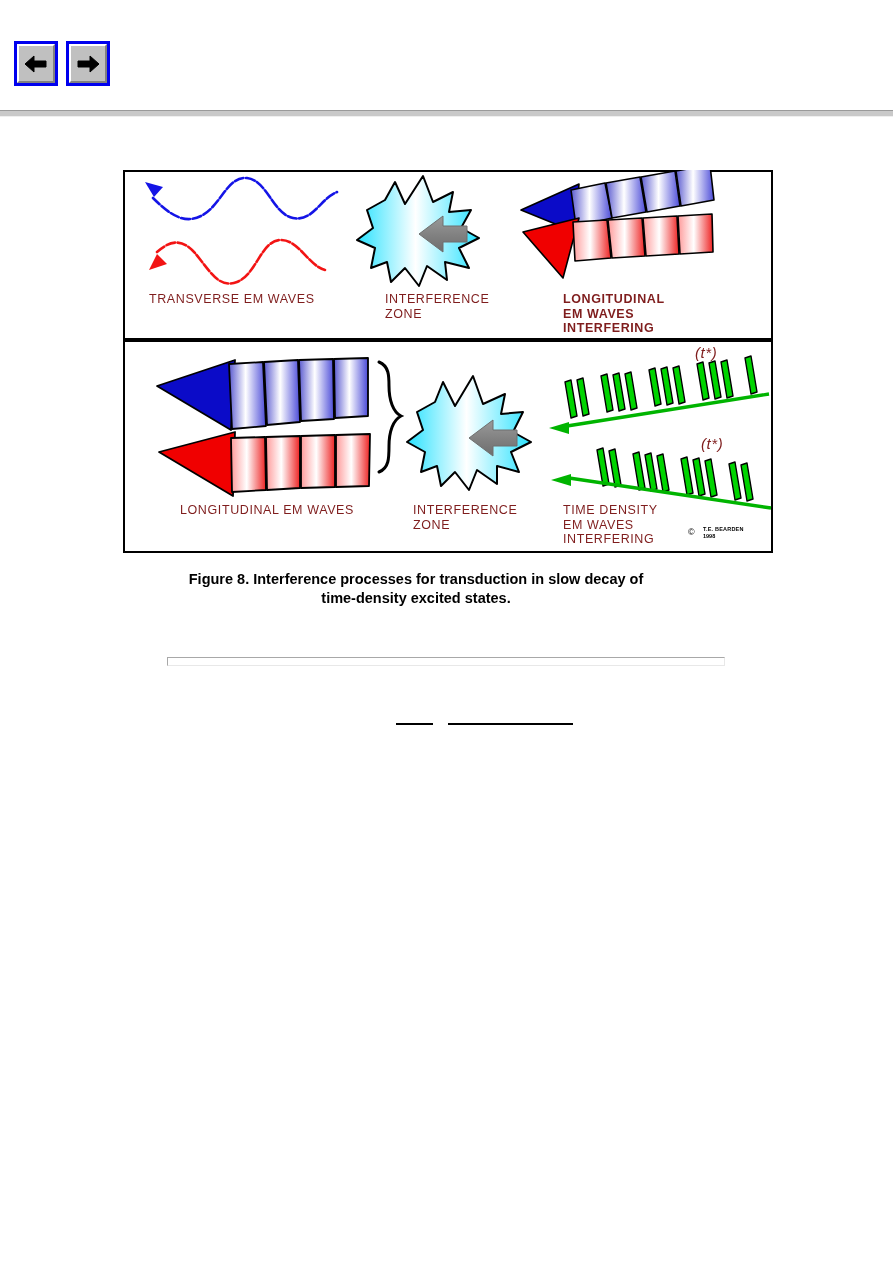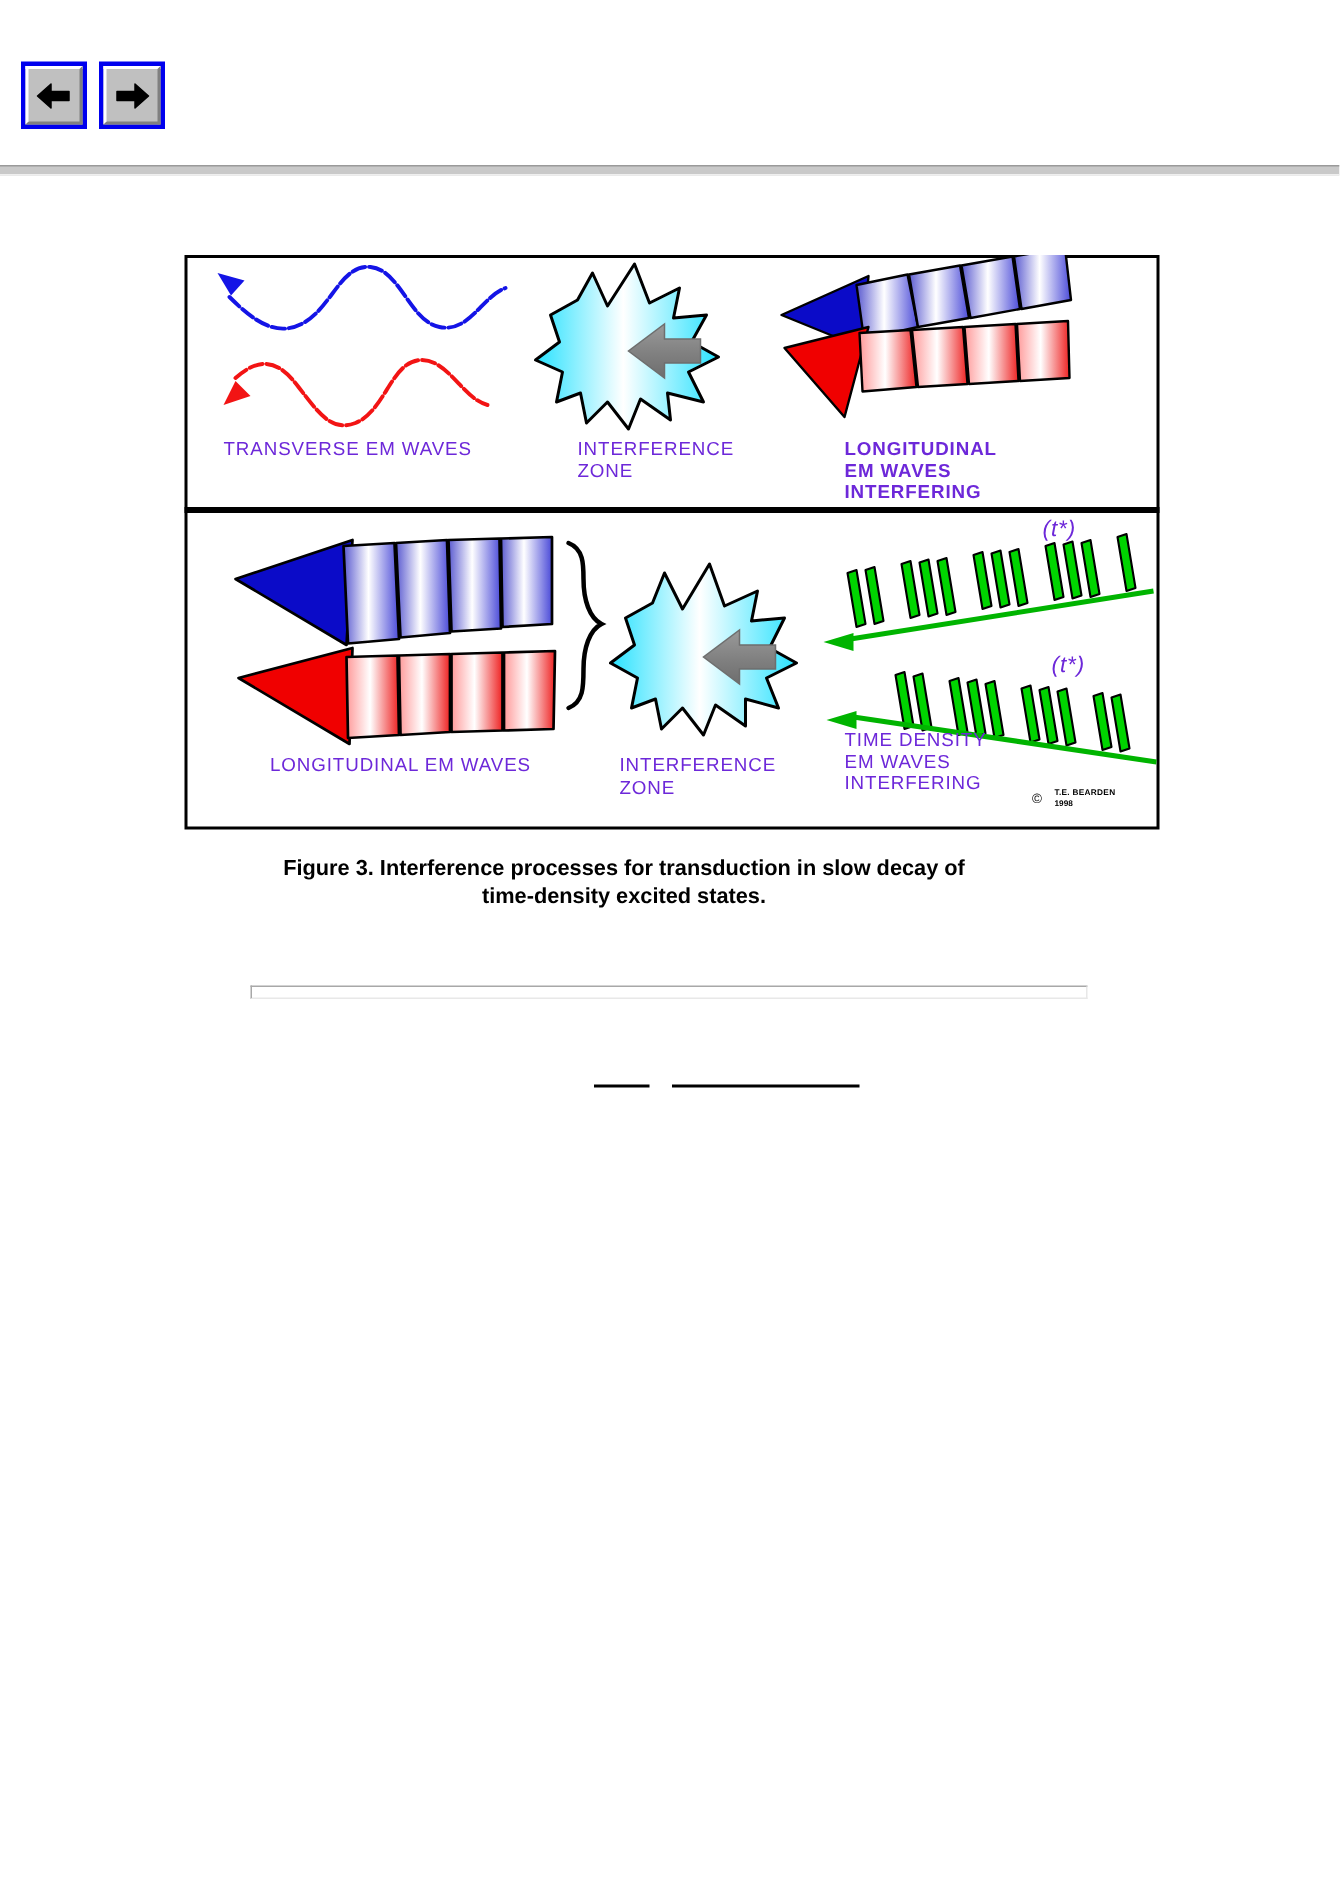--- a/index.html
+++ b/index.html
@@ -82,21 +82,21 @@
     width: 650px;
     height: 4px;
     background: #000000;
   }
 
   .fig-label {
     position: absolute;
     font-family: "Liberation Sans", sans-serif;
     font-size: 12.5px;
     letter-spacing: 0.6px;
-    color: #6d28d9;
+    color: #7f1d1d;
     line-height: 14.5px;
     white-space: pre-line;
     font-weight: 400;
   }
 
   .svg-layer {
     position: absolute;
     left: 0;
     top: 0;
     width: 650px;
@@ -325,33 +325,33 @@
   <div class="fig-label" style="left:26px; top:122px;">TRANSVERSE EM WAVES</div>
   <div class="fig-label" style="left:262px; top:122px;">INTERFERENCE
 ZONE</div>
   <div class="fig-label" style="left:440px; top:122px;font-weight:bold;">LONGITUDINAL
 EM WAVES
 INTERFERING</div>
 
   <div class="fig-label" style="left:42px; top:333px;margin-left:15px;">LONGITUDINAL EM WAVES</div>
   <div class="fig-label" style="left:290px; top:333px;">INTERFERENCE
 ZONE</div>
-  <div class="fig-label" style="left:440px; top:316px;">TIME DENSITY
+  <div class="fig-label" style="left:440px; top:333px;">TIME DENSITY
 EM WAVES
 INTERFERING</div>
 
   <div class="fig-label" style="left:572px; top:176px; font-size:15px; font-style:italic;">(t*)</div>
   <div class="fig-label" style="left:578px; top:267px; font-size:15px; font-style:italic;">(t*)</div>
 
   <div class="copyright-mark" style="left:565px; top:358px; font-size:9px;">©</div>
   <div class="copyright-mark" style="left:580px; top:357px; font-size:5.5px; font-weight:bold; letter-spacing:0.2px;">T.E. BEARDEN</div>
   <div class="copyright-mark" style="left:580px; top:364px; font-size:5.5px; font-weight:bold;">1998</div>
 </div>
 
 <div class="caption">
-  <span>Figure 3.  Interference processes for transduction in slow decay of</span>
+  <span>Figure 8.  Interference processes for transduction in slow decay of</span>
   <span class="line2">time-density excited states.</span>
 </div>
 
 <div class="bottom-rule"></div>
 
 <div class="link-rule link-rule-a"></div>
 <div class="link-rule link-rule-b"></div>
 
 </body></html>

